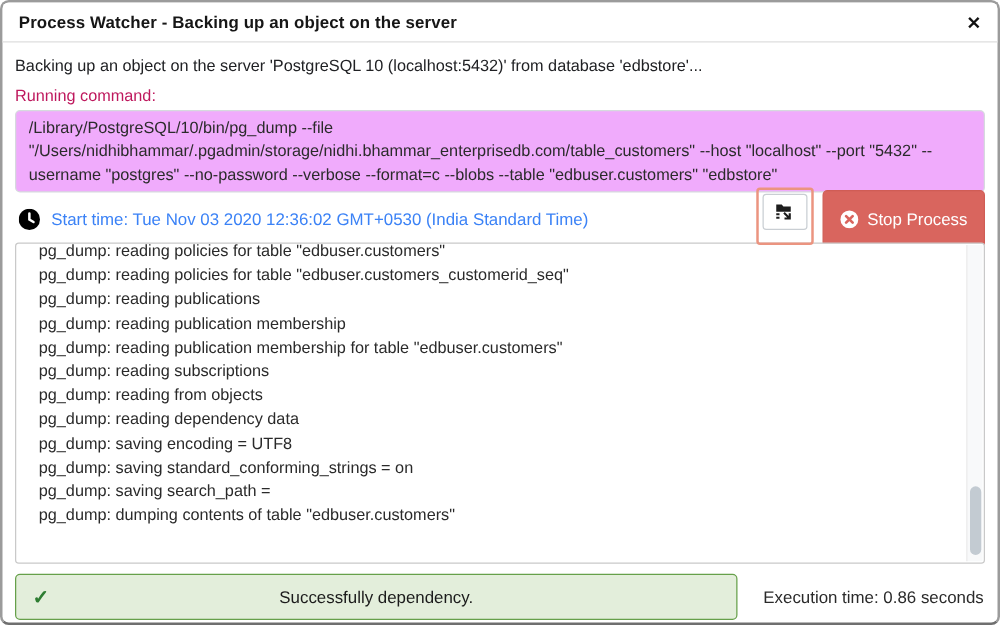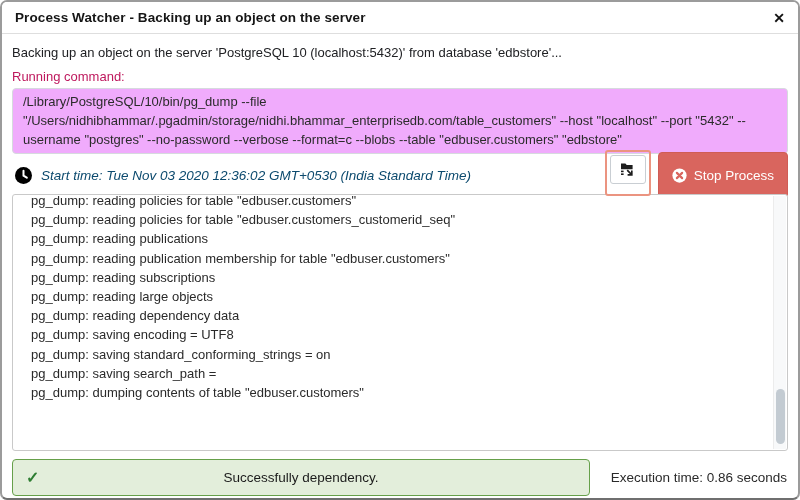--- a/index.html
+++ b/index.html
@@ -18,21 +18,21 @@
   .content { padding: 0 10px; }
   .subtitle { margin-top: 11px; font-size: 13px; color: #202124; }
   .cmd-label { margin-top: 9px; font-size: 13px; color: #be185d; }
   .cmd-box {
     margin-top: 4px; background: #f0abfc; border: 1px solid #d6dade;
     border-radius: 4px; padding: 3px 10px 4px; font-size: 13px; color: #2b2b2b; line-height: 19px;
   }
   .cmd-line { white-space: nowrap; overflow: hidden; }
   .time-row { display: flex; align-items: center; height: 36px; margin-top: 3px; position: relative; }
   .clock-icon { width: 17px; height: 17px; margin: 0 9px 0 3px; flex: none; }
-  .time-text { font-size: 13.5px; color: #0c4a6e; font-style: italic; }
+  .time-text { font-size: 13.5px; color: #3b82f6; }
   .actions { margin-left: auto; display: flex; align-items: center; }
   .sm-highlight {
     align-self: flex-start; margin: -2px 7px -18px 0;
     border: 2px solid #eb9480; border-radius: 3px; padding: 3px 3px 10px 3px;
     position: relative; z-index: 3;
   }
   .icon-btn {
     width: 36px; height: 29px; background: #fff; border: 1px solid #c9ced3;
     border-radius: 3px; display: flex; align-items: center; justify-content: center; cursor: pointer;
   }
@@ -112,23 +112,24 @@
           <span>Stop Process</span>
         </div>
       </div>
     </div>
 
     <div class="log-box">
       <div class="log-lines">
           <div class="log-line">pg_dump: reading policies for table "edbuser.customers"</div>
           <div class="log-line">pg_dump: reading policies for table "edbuser.customers_customerid_seq"</div>
           <div class="log-line">pg_dump: reading publications</div>
+          <div class="log-line">pg_dump: reading publication membership</div>
           <div class="log-line">pg_dump: reading publication membership for table "edbuser.customers"</div>
           <div class="log-line">pg_dump: reading subscriptions</div>
-          <div class="log-line">pg_dump: reading large objects</div>
+          <div class="log-line">pg_dump: reading from objects</div>
           <div class="log-line">pg_dump: reading dependency data</div>
           <div class="log-line">pg_dump: saving encoding = UTF8</div>
           <div class="log-line">pg_dump: saving standard_conforming_strings = on</div>
           <div class="log-line">pg_dump: saving search_path =</div>
           <div class="log-line">pg_dump: dumping contents of table "edbuser.customers"</div>
         </div>
       <div class="scrollbar">
         <div class="scroll-thumb"></div>
       </div>
     </div>

